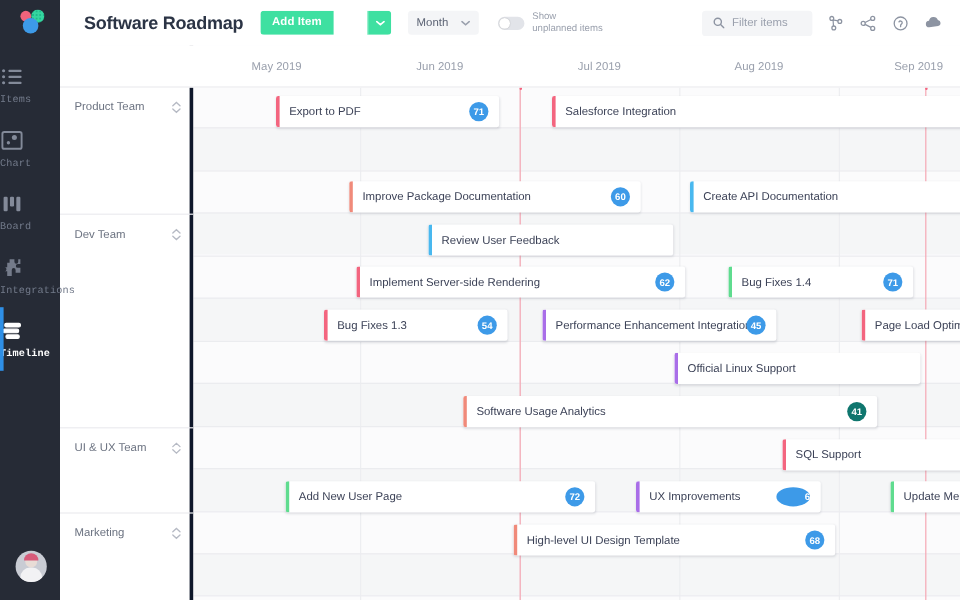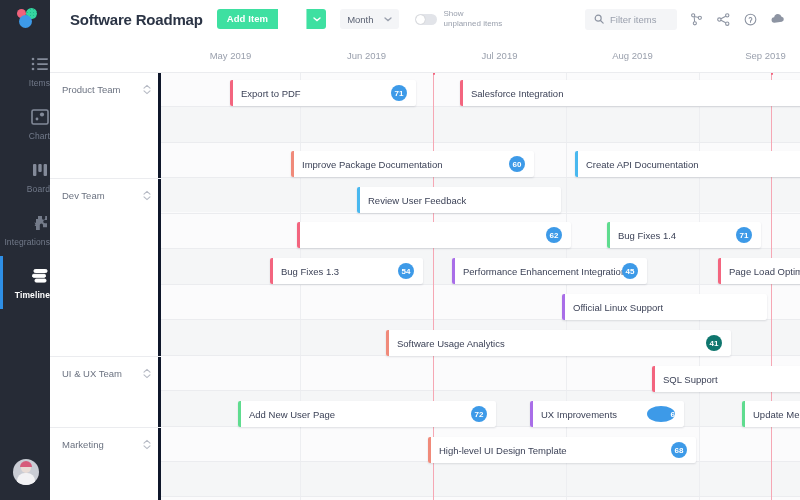--- a/index.html
+++ b/index.html
@@ -31,23 +31,24 @@
   .logo-green { width: 11px; height: 11px; left: 26px; top: 8px;  background: #35d6a0;
                 background-image: radial-gradient(#1fb98a 30%, transparent 31%);
                 background-size: 3px 3px; }
   .logo-blue  { width: 13px; height: 13px; left: 19px; top: 15px; background: #3d9ae8; }
 
   .rail-items { margin-top: 8px; }
   .rail-item {
     position: relative;
     height: 53px;
     display: flex; flex-direction: column;
-    align-items: flex-end; justify-content: center;
+    align-items: flex-start; justify-content: center;
     gap: 4px;
     cursor: pointer;
+    font-family: Liberation Mono, monospace;
   }
   .rail-item .rail-label {
     font-size: 8.5px; color: #727a8a; letter-spacing: .1px;
   }
   .rail-item.active .rail-label { color: #ffffff; font-weight: bold; }
   .rail-item.active::before {
     content: ""; position: absolute; left: 0; top: 0;
     width: 3px; height: 53px; background: #2e8fe6;
   }
   .rail-icon { width: 20px; height: 20px; display: block; }
@@ -444,20 +445,21 @@
         <div class="bar" style="left: 525px; width: 278px; top: 113px;">
           <div class="accent" style="background: rgb(73, 184, 239);"></div>
           <div class="bar-label">Create API Documentation</div>
         </div>
         <div class="bar" style="left: 307px; width: 204px; top: 149px;">
           <div class="accent" style="background: rgb(73, 184, 239);"></div>
           <div class="bar-label">Review User Feedback</div>
         </div>
         <div class="bar" style="left: 247px; width: 274px; top: 184px;">
           <div class="accent" style="background: rgb(243, 101, 127);"></div>
+          <div class="bar-label">Implement Server-side Rendering</div>
           <div class="badge" style="background: rgb(61, 154, 232);">62</div>
         </div>
         <div class="bar" style="left: 557px; width: 154px; top: 184px;">
           <div class="accent" style="background: rgb(95, 220, 143);"></div>
           <div class="bar-label">Bug Fixes 1.4</div>
           <div class="badge" style="background: rgb(61, 154, 232);">71</div>
         </div>
         <div class="bar" style="left: 220px; width: 153px; top: 220px;">
           <div class="accent" style="background: rgb(243, 101, 127);"></div>
           <div class="bar-label">Bug Fixes 1.3</div>

